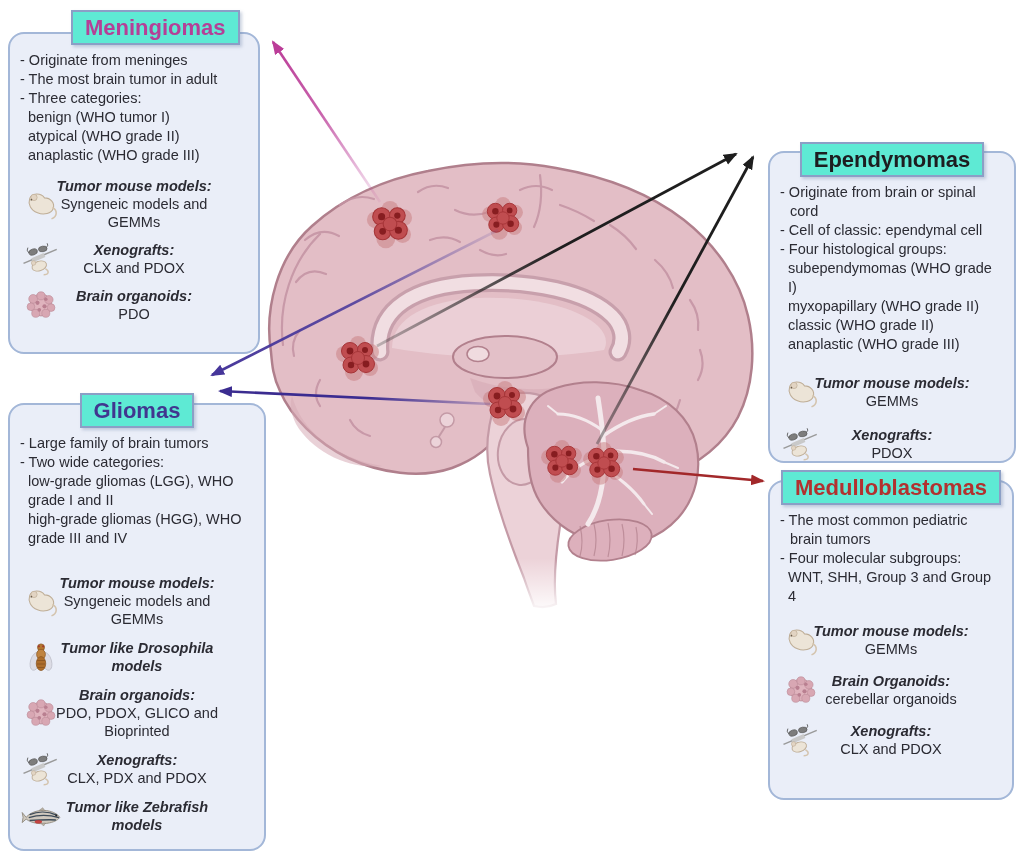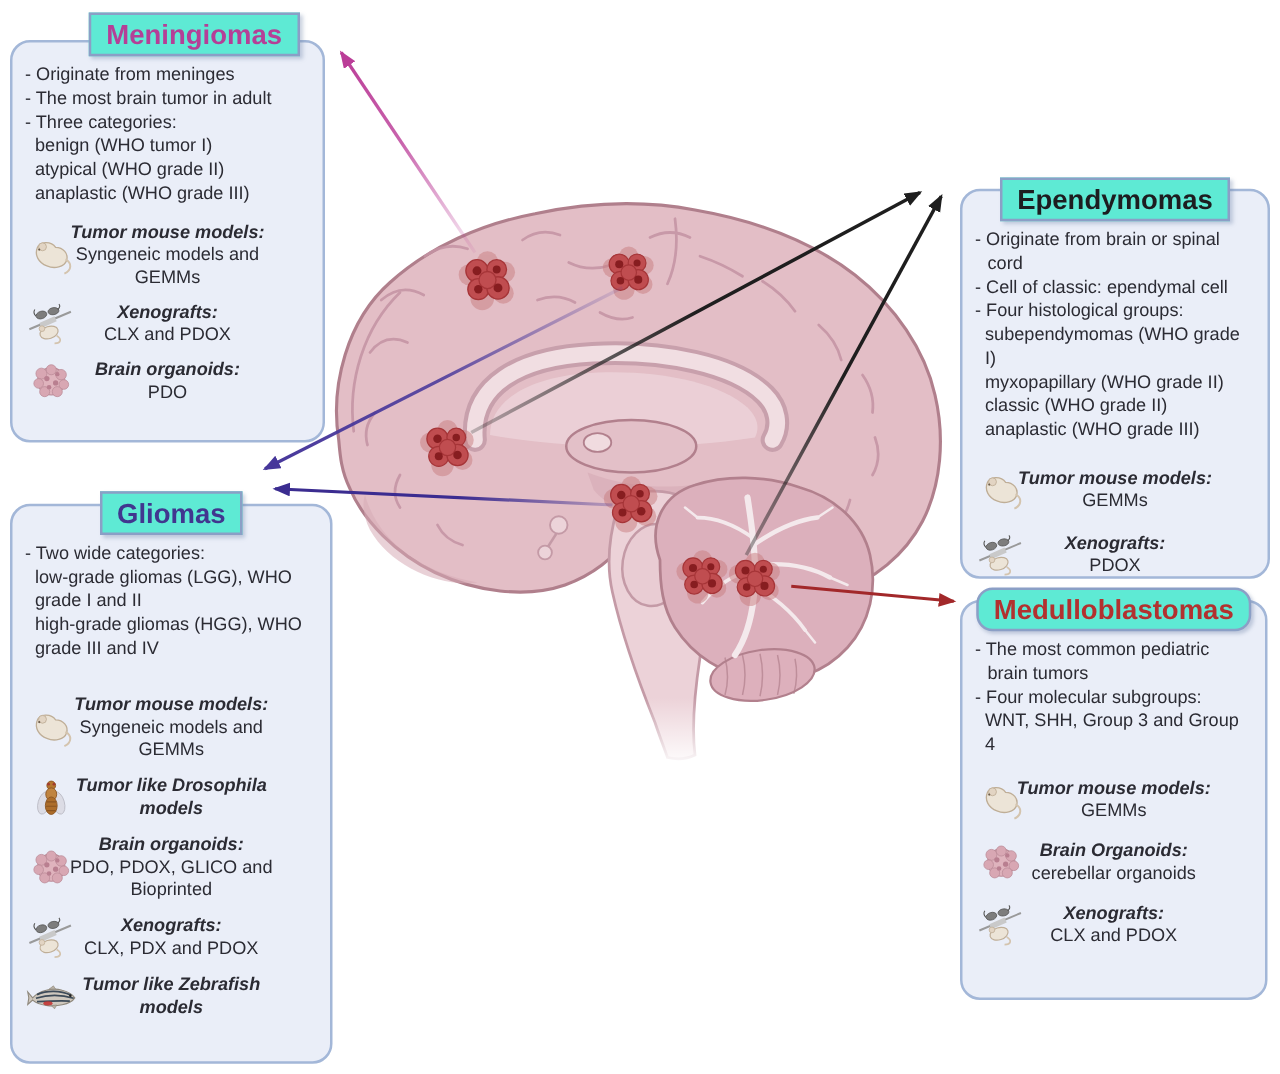--- a/index.html
+++ b/index.html
@@ -309,20 +309,21 @@
       </div>
     </div>
 </div>
 
 <div class="panel" id="panel-gliomas" style="left:8px;top:403px;width:258px;height:448px;">
   <div class="tbox" style="margin:-20px auto 0;">
     <span style="color: rgb(65, 54, 143);">Gliomas</span>
   </div>
   <div class="bullets">
 
+  <div class="bullet">- Large family of brain tumors</div>
       <div class="bullet">- Two wide categories:</div>
       <div class="bullet sub">low-grade gliomas (LGG), WHO grade I and II</div>
       <div class="bullet sub">high-grade gliomas (HGG), WHO grade III and IV</div>
     </div>
   <div class="models">
 
   <div class="model-row">
         <span class="icon-slot">
           <svg class="micon" viewBox="0 0 48 40">
             <use href="#icon-mouse"></use>
@@ -415,21 +416,21 @@
         </span>
         <div class="model-text">
           <div class="model-label">Xenografts:</div>
           <div class="model-value">PDOX</div>
         </div>
       </div>
     </div>
 </div>
 
 <div class="panel" id="panel-medulloblastomas" style="left:768px;top:480px;width:246px;height:320px;">
-  <div class="tbox" style="margin:-20px auto 0;border-radius:13px;">
+  <div class="tbox" style="margin:-20px auto 0;">
     <span style="color: rgb(178, 49, 47);">Medulloblastomas</span>
   </div>
   <div class="bullets">
 
   <div class="bullet">- The most common pediatric brain tumors</div>
       <div class="bullet">- Four molecular subgroups:</div>
       <div class="bullet sub">WNT, SHH, Group 3 and Group 4</div>
     </div>
   <div class="models">
 

